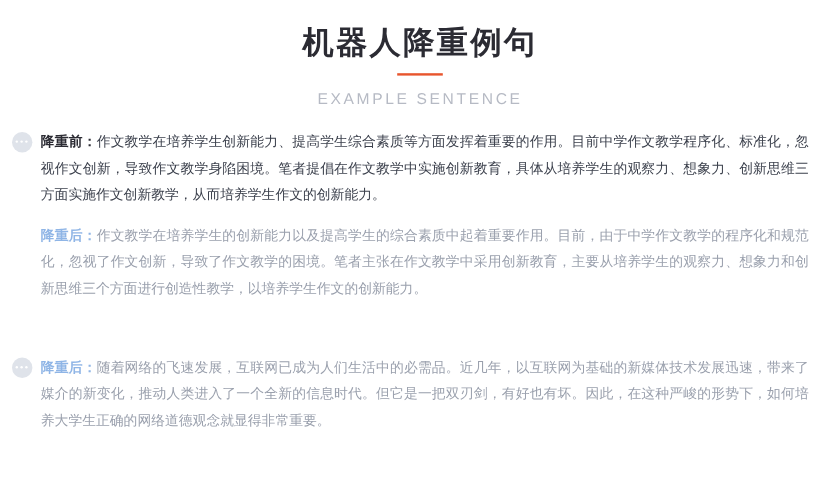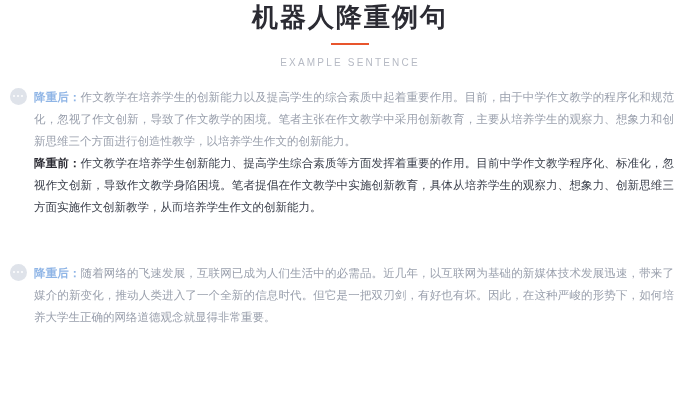--- a/index.html
+++ b/index.html
@@ -14,39 +14,40 @@
     overflow: hidden;
   }
   .page {
     position: relative;
     width: 700px;
     height: 416px;
     background: #ffffff;
     box-sizing: border-box;
   }
   .header {
+    padding-top: 18px;
     text-align: center;
   }
   .title {
     font-size: 26px;
     color: #2b2b33;
     font-weight: 700;
     letter-spacing: 2px;
     line-height: 34px;
     margin: 0;
   }
   .title-rule {
     width: 38px;
     height: 2px;
     background: #e8552d;
     margin: 9px auto 0 auto;
   }
   .subtitle {
     margin-top: 12px;
-    font-size: 10px;
+    font-size: 13px;
     letter-spacing: 2.2px;
     color: #b6bac4;
     text-transform: uppercase;
   }
   .content {
     margin-top: 18px;
     padding: 0 26px 0 34px;
   }
   .example-block {
     position: relative;
@@ -120,22 +121,22 @@
   <div class="content">
 
     <div class="example-block">
       <div class="bubble-icon">
         <span class="dots">
             <span></span>
             <span></span>
             <span></span>
           </span>
       </div>
+      <p class="para before"><span class="label">降重前：</span><span>作文教学在培养学生创新能力、提高学生综合素质等方面发挥着重要的作用。目前中学作文教学程序化、标准化，忽视作文创新，导致作文教学身陷困境。笔者提倡在作文教学中实施创新教育，具体从培养学生的观察力、想象力、创新思维三方面实施作文创新教学，从而培养学生作文的创新能力。</span></p>
       <p class="para after"><span class="label after-label">降重后：</span><span>作文教学在培养学生的创新能力以及提高学生的综合素质中起着重要作用。目前，由于中学作文教学的程序化和规范化，忽视了作文创新，导致了作文教学的困境。笔者主张在作文教学中采用创新教育，主要从培养学生的观察力、想象力和创新思维三个方面进行创造性教学，以培养学生作文的创新能力。</span></p>
-      <p class="para before"><span class="label">降重前：</span><span>作文教学在培养学生创新能力、提高学生综合素质等方面发挥着重要的作用。目前中学作文教学程序化、标准化，忽视作文创新，导致作文教学身陷困境。笔者提倡在作文教学中实施创新教育，具体从培养学生的观察力、想象力、创新思维三方面实施作文创新教学，从而培养学生作文的创新能力。</span></p>
     </div>
 
     <div class="gap"></div>
 
     <div class="example-block">
       <div class="bubble-icon">
         <span class="dots">
             <span></span>
             <span></span>
             <span></span>

